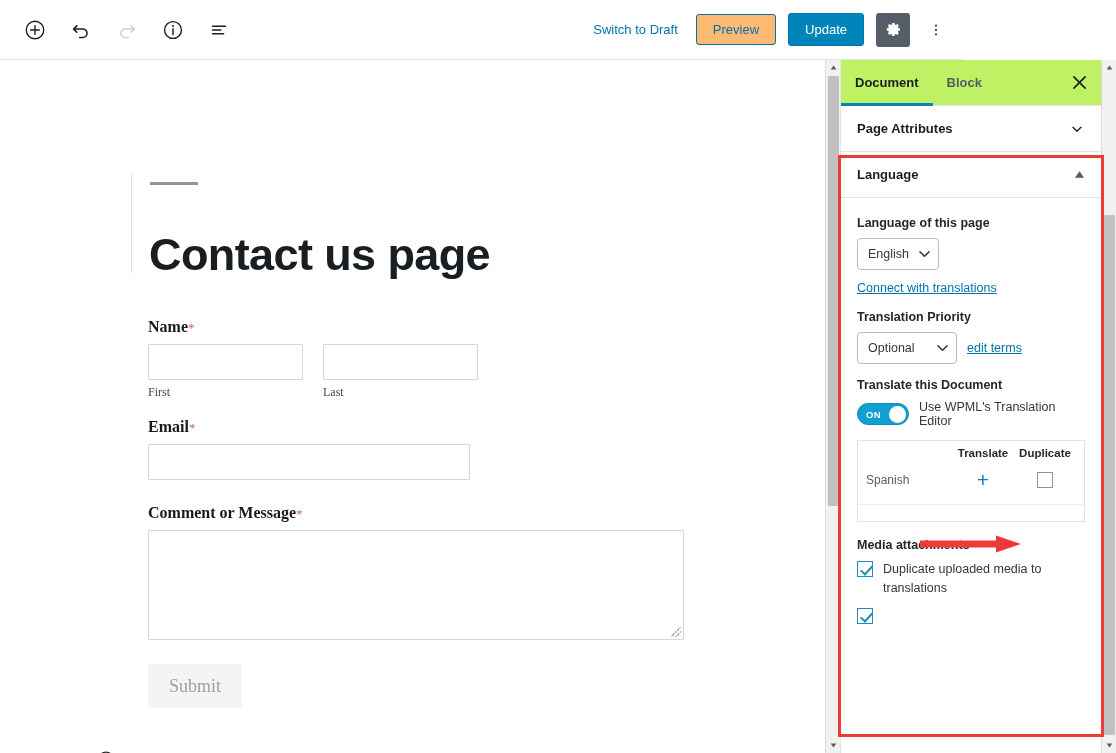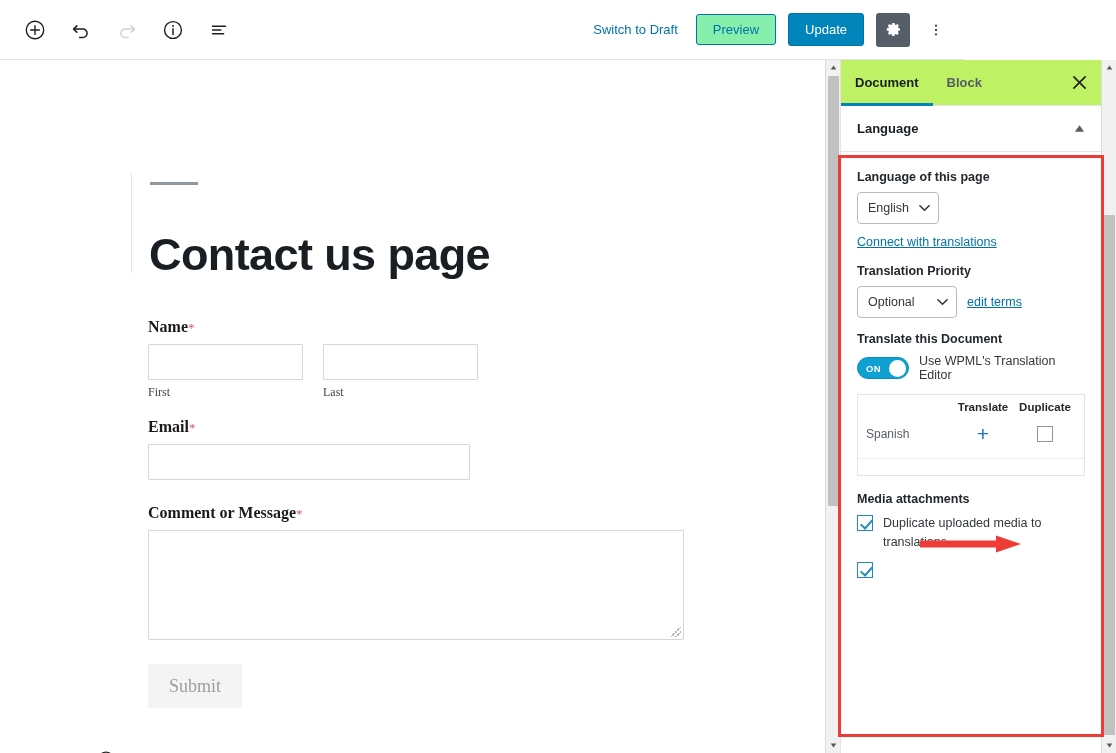--- a/index.html
+++ b/index.html
@@ -26,21 +26,21 @@
     background: transparent; border: none; cursor: pointer; padding: 0;
   }
   .tb-right {
     margin-left: auto; display: flex; align-items: center; gap: 12px; padding-right: 14px;
   }
   .link-draft {
     color: #0073aa; font-size: 13px; cursor: pointer; text-decoration: none;
     padding: 4px 6px; white-space: nowrap;
   }
   .btn-preview {
-    font-size: 13px; color: #0073aa; background: #86efac;
+    font-size: 13px; color: #0073aa; background: #fdba74;
     border: 1px solid #0071a1; border-radius: 3px;
     padding: 7px 16px; cursor: pointer; line-height: 1.2; text-align: center;
   }
   .btn-update {
     font-size: 13px; color: #fff; background: #0085ba;
     border: 1px solid #0073aa; border-radius: 3px;
     padding: 8px 16px; cursor: pointer; font-weight: 400; line-height: 1.2;
   }
   .btn-gear {
     width: 34px; height: 34px; border-radius: 3px;
@@ -369,20 +369,26 @@
     <div class="sb-tabs">
       <div class="sb-tab active">Document</div>
       <div class="sb-tab">Block</div>
       <div class="sb-close" title="Close settings">
         <svg width="15" height="15" viewBox="0 0 16 16">
           <path d="M2 2 L14 14 M14 2 L2 14" stroke="#1e1e1e" stroke-width="1.7" stroke-linecap="round"></path>
         </svg>
       </div>
     </div>
 
+    <div class="panel-head">
+      <span>Page Attributes</span>
+      <svg width="16" height="16" viewBox="0 0 24 24">
+        <path d="M6 9.5 L12 15.5 L18 9.5" fill="none" stroke="#1e1e1e" stroke-width="2" stroke-linecap="round" stroke-linejoin="round"></path>
+      </svg>
+    </div>
 
     <div class="panel-head">
       <span>Language</span>
       <svg width="11" height="9" viewBox="0 0 12 9">
         <path d="M6 1 L11 8 L1 8 Z" fill="#555d66"></path>
       </svg>
     </div>
 
     <div class="panel-body">
 

